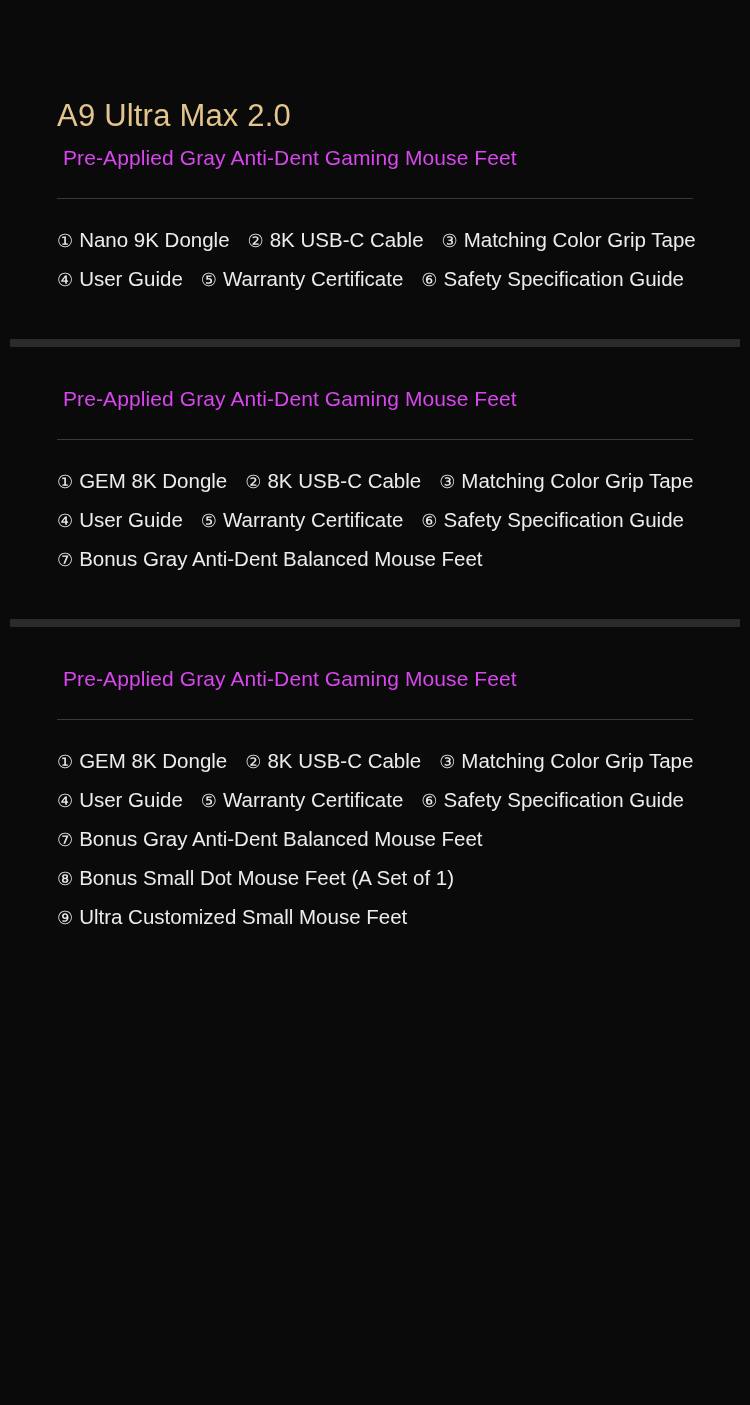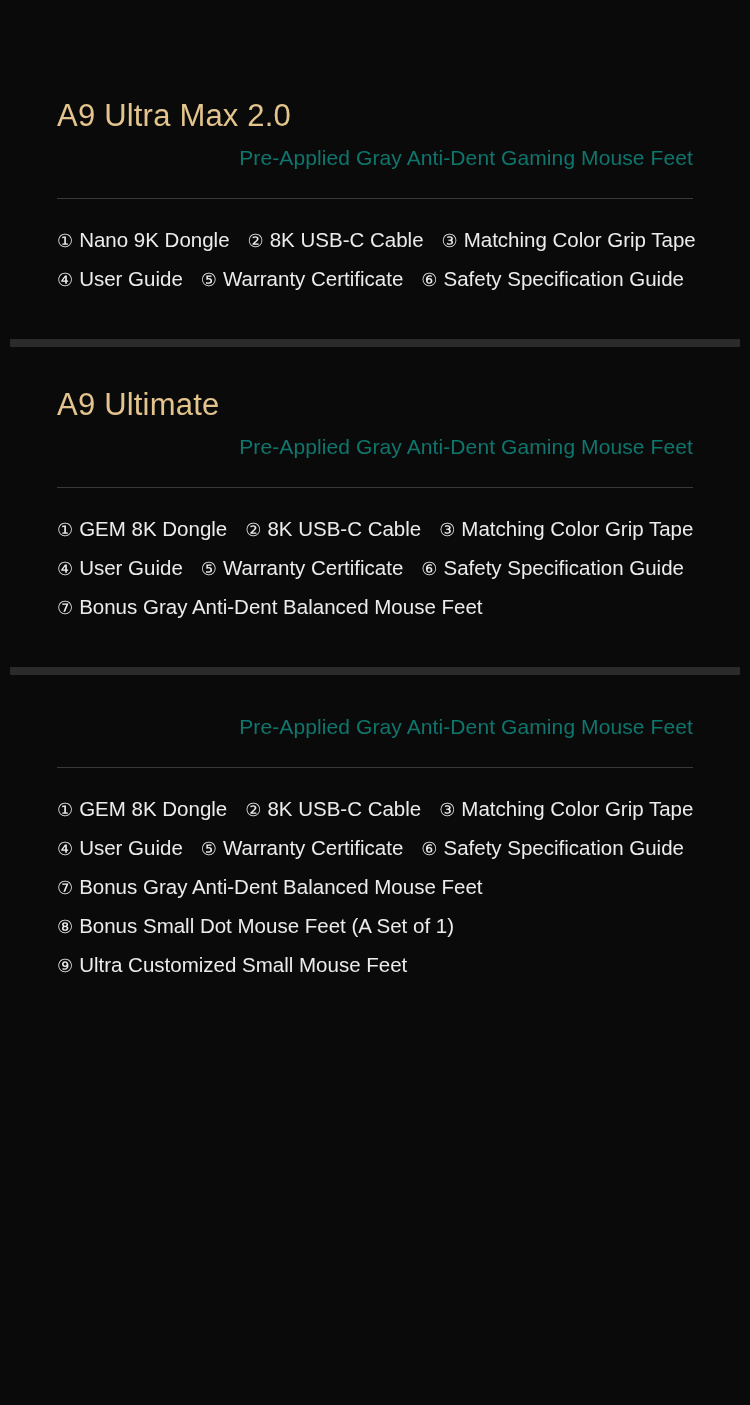--- a/index.html
+++ b/index.html
@@ -38,25 +38,24 @@
   }
   .sec-title {
     font-size: 31px;
     font-weight: normal;
     color: #e3c48d;
     letter-spacing: 0.2px;
     margin: 4px 0 12px 0;
   }
   .sec-sub {
     font-size: 21px;
-    color: #0f766e;
+    color: #d946ef;
     font-weight: normal;
-    margin: 0;
+    margin: 6px;
     letter-spacing: 0.1px;
-    text-align: right;
   }
   .rule {
     height: 1px;
     background: #3a3a3a;
     margin: 28px 0 22px 0;
   }
   .items {
     display: flex;
     flex-wrap: wrap;
     column-gap: 0;
@@ -128,21 +127,20 @@
               <span class="num">⑥</span>
               <span>Safety Specification Guide</span>
             </span>
         </div>
       </div>
     </div>
 
     <div class="divider-band"></div>
 
     <div class="section">
-      <div class="sec-title">A9 Ultimate</div>
       <div class="sec-sub">Pre-Applied Gray Anti-Dent Gaming Mouse Feet</div>
       <div class="rule"></div>
       <div class="items">
         <div class="row">
           <span class="item">
               <span class="num">①</span>
               <span>GEM 8K Dongle</span>
             </span>
           <span class="item">
               <span class="num">②</span>

